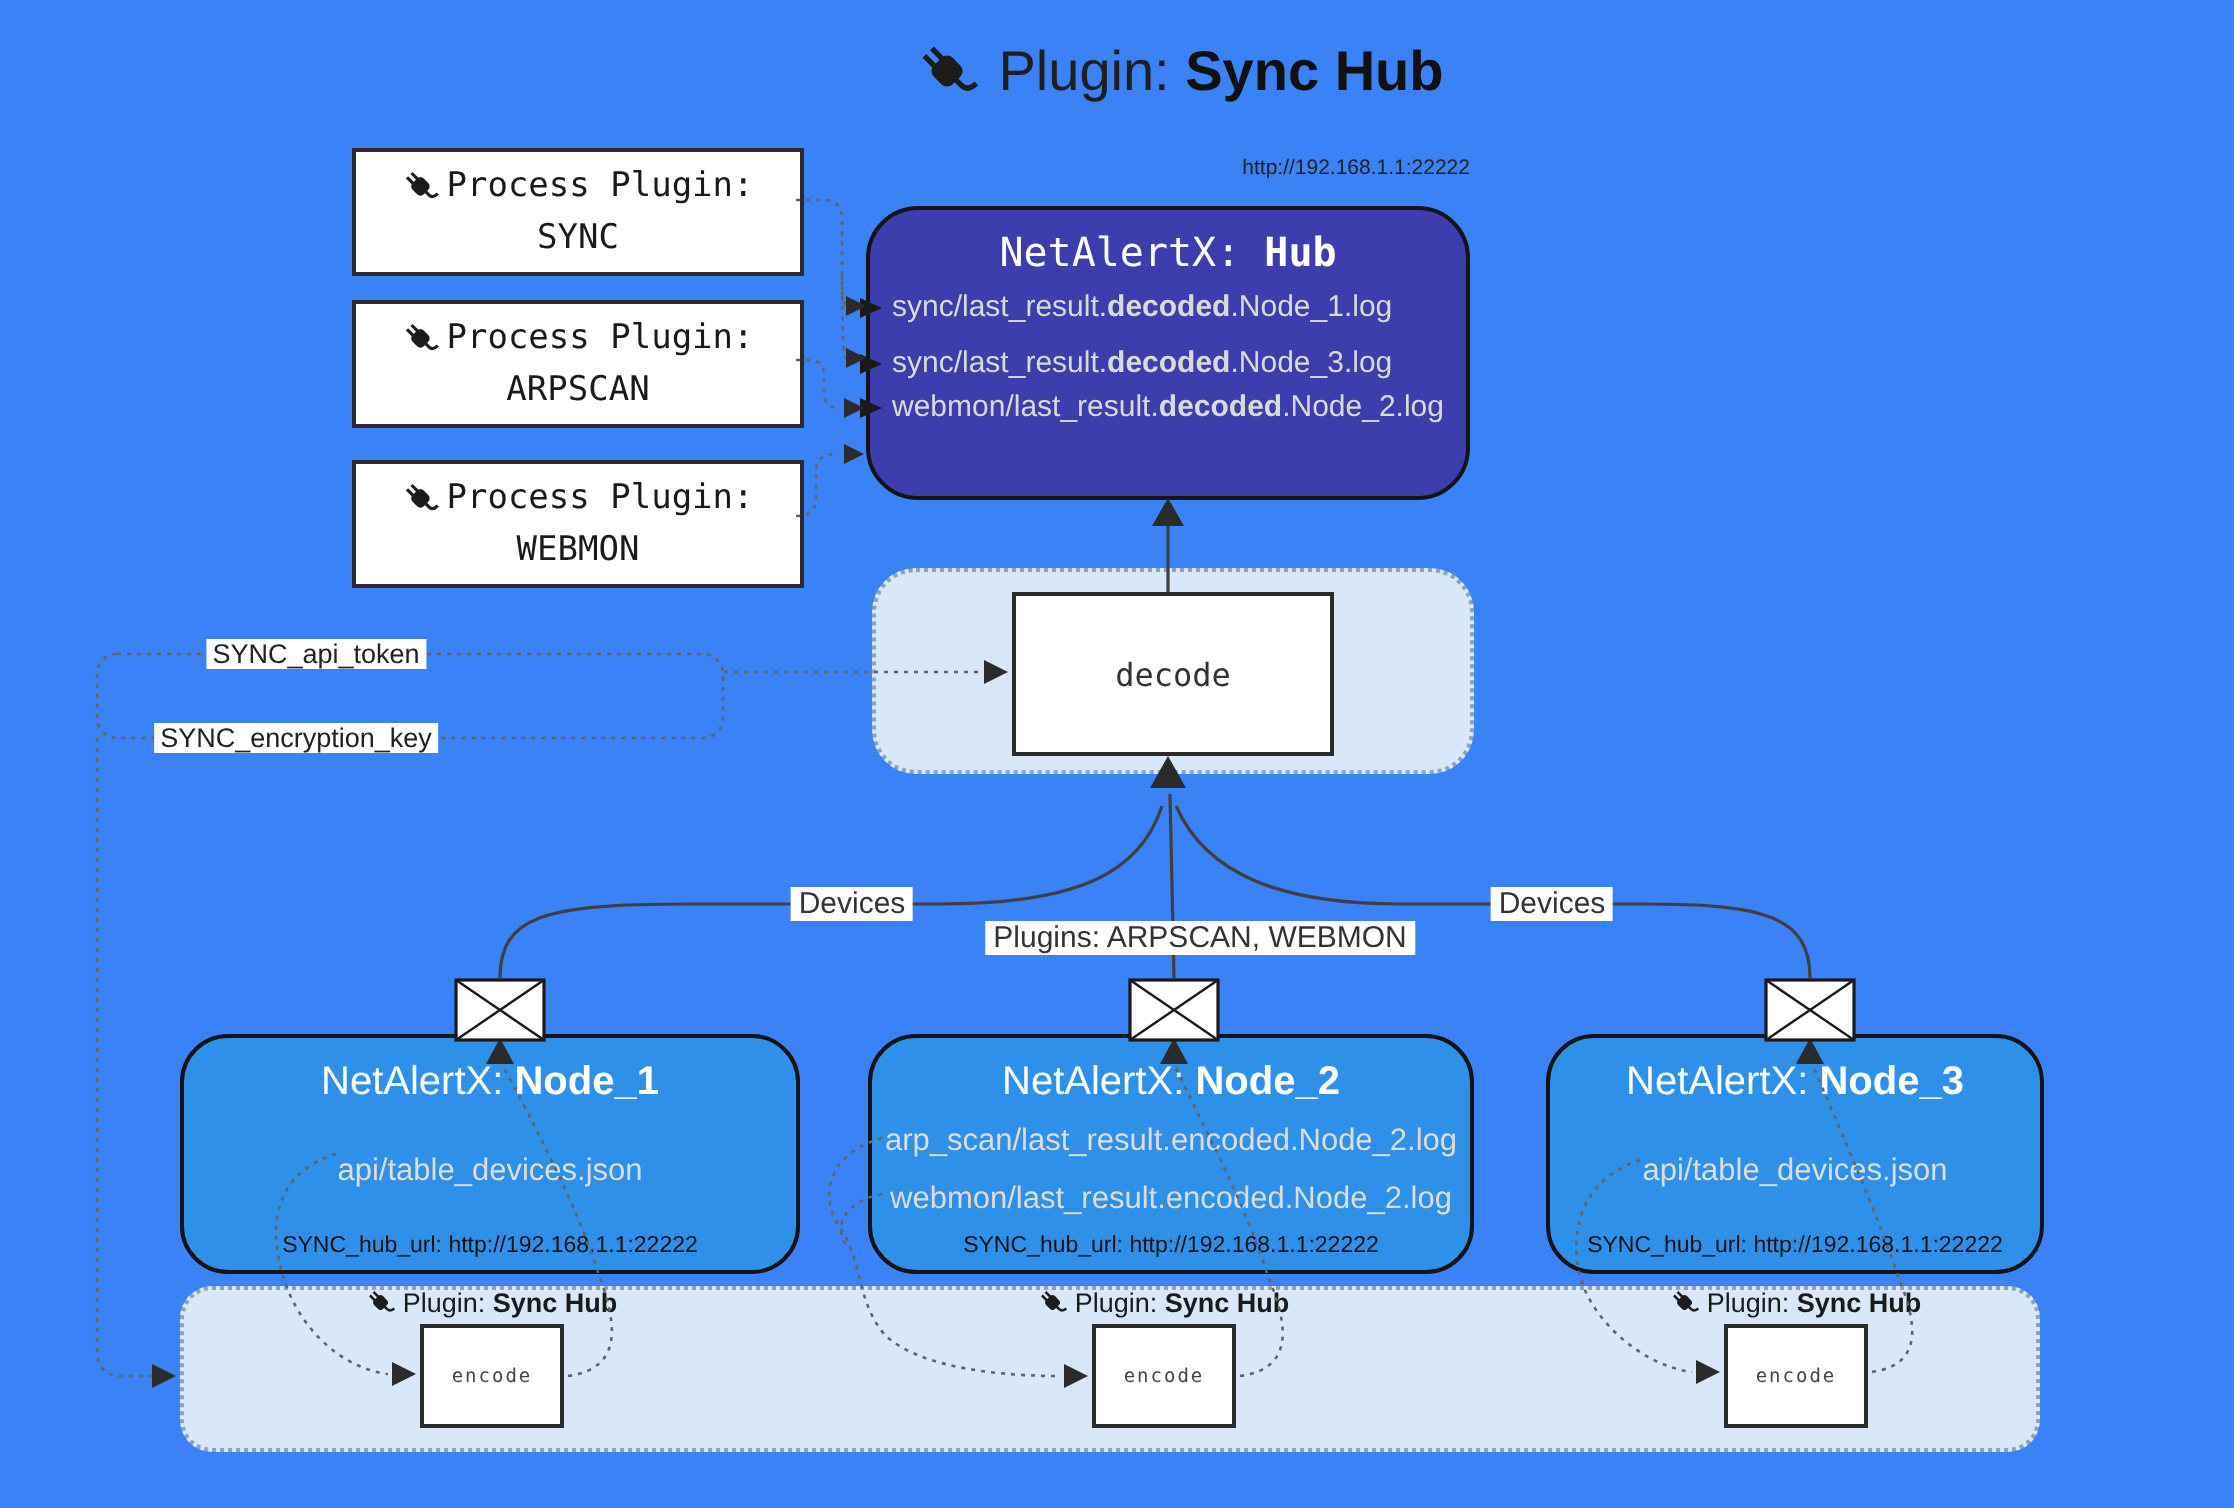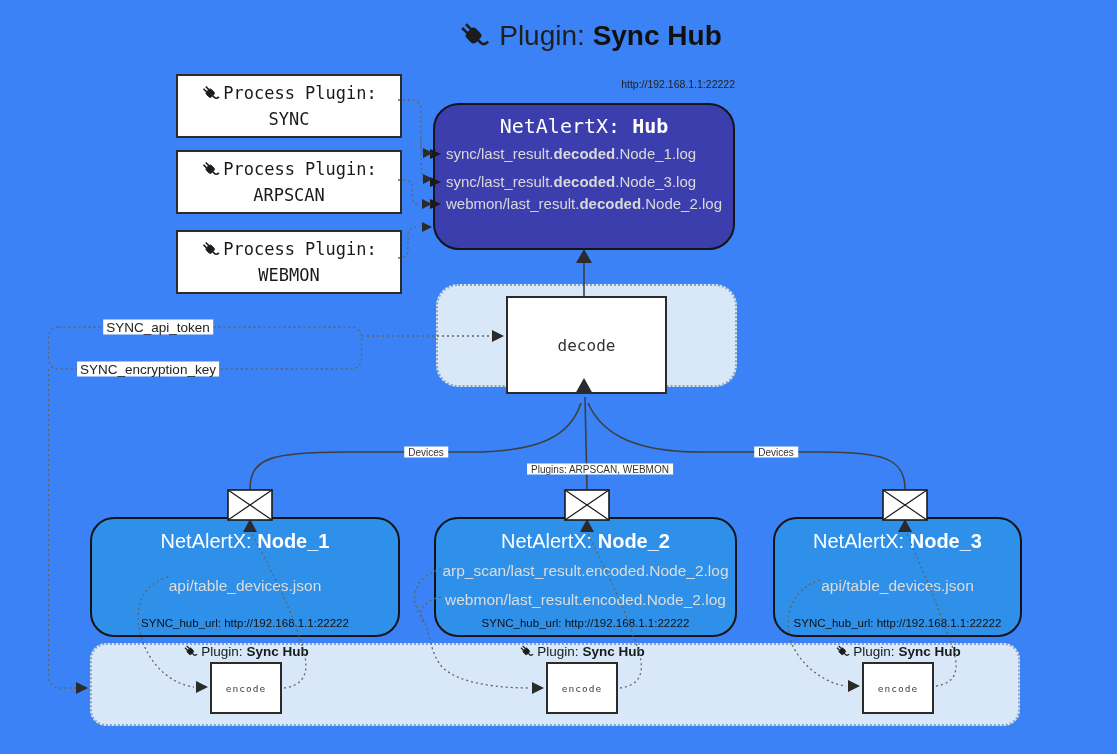--- a/index.html
+++ b/index.html
@@ -36,26 +36,26 @@
              border-bottom:5px solid transparent;margin-left:-5px;margin-right:5px;flex:0 0 auto;}
   .hr1{margin-top:5px;} .hr2{margin-top:9px;} .hr3{margin-top:6px;} .hr4{margin-top:3px;}
 
   
   .panel{background:var(--panel-bg,#d8e8f8);border:2px dotted var(--panel-border,#8aa2bd);
          box-sizing:border-box;}
   .decode-panel{left:436px;top:284px;width:301px;height:103px;border-radius:22px;z-index:1;}
   .white-box{background:#fff;border:2px solid #2b2b2b;box-sizing:border-box;z-index:2;
              display:flex;align-items:center;justify-content:center;
              font-family:"DejaVu Sans Mono",monospace;color:#333;}
-  .decode-box{left:506px;top:296px;width:161px;height:98px;font-size:16px;}
+  .decode-box{left:506px;top:296px;width:161px;height:82px;font-size:16px;}
 
   
   .cfg-label{transform:translate(-50%,-50%);background:#fff;padding:0 3px;font-size:13.5px;
              color:#222;white-space:nowrap;z-index:6;}
-  .edge-label{transform:translate(-50%,-50%);background:#fff;padding:0 4px;font-size:10px;
+  .edge-label{transform:translate(-50%,-50%);background:#fff;padding:0 4px;font-size:15px;
               color:#333;white-space:nowrap;z-index:6;}
 
   
   .node{height:120px;background:var(--node-bg,#2e90e8);border:2px solid #141414;border-radius:24px;
         z-index:2;box-sizing:border-box;display:flex;flex-direction:column;top:517px;}
   #node1{left:90px;width:310px;} #node2{left:434px;width:303px;} #node3{left:773px;width:249px;}
   .node-title{text-align:center;margin-top:10px;font-family:Liberation Sans, sans-serif;
               font-size:20px;color:#fff;line-height:24px;}
   .node-title b{font-weight:bold;}
   .node-files{flex:1 1 auto;display:flex;flex-direction:column;align-items:center;

